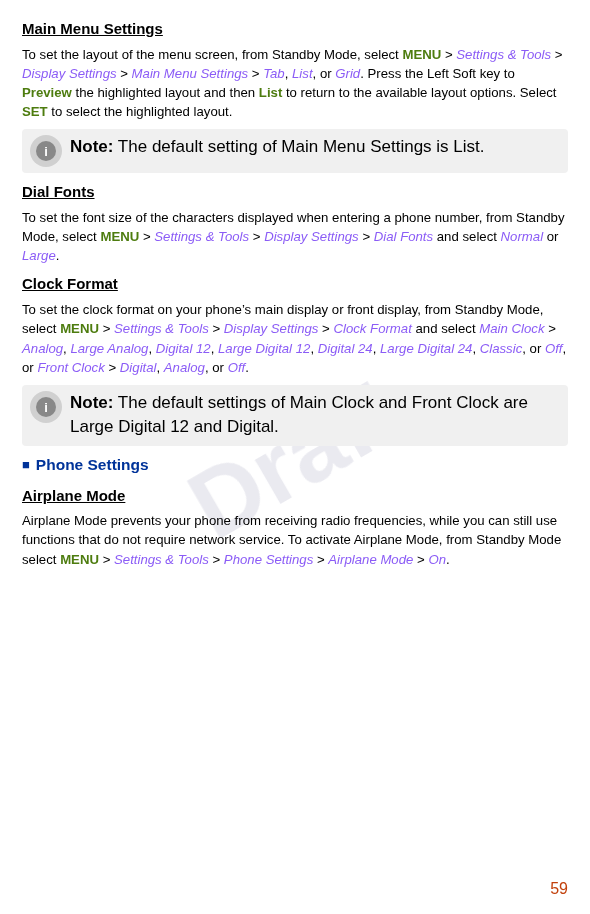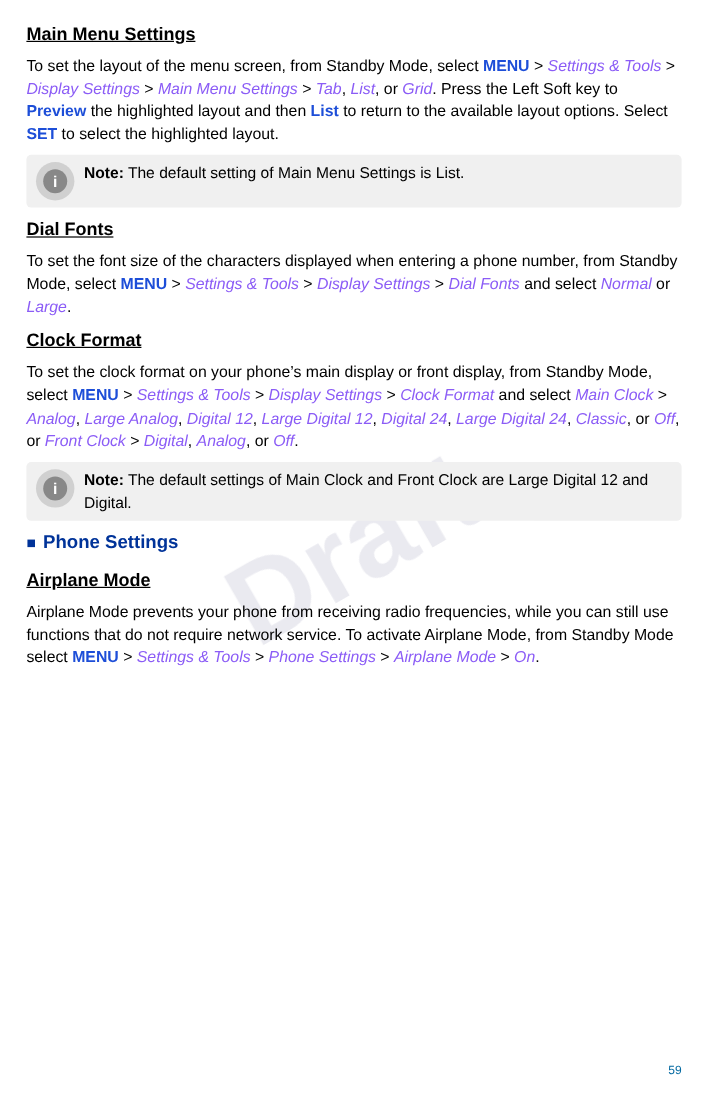--- a/index.html
+++ b/index.html
@@ -55,35 +55,35 @@
       background: #d0d0d0;
       border-radius: 50%;
       display: flex;
       align-items: center;
       justify-content: center;
       font-size: 18px;
       color: #555;
     }
 
     .note-text {
-      font-size: 13px;
+      font-size: 17px;
       color: #000;
     }
 
     .note-label {
       font-weight: bold;
     }
 
     .link-blue-italic {
       color: #8b5cf6;
       font-style: italic;
     }
 
     .link-green {
-      color: #1d4ed8;
+      color: #4d7c0f;
       font-weight: bold;
     }
 
     .phone-settings-heading {
       font-size: 15.5px;
       font-weight: bold;
       color: #003399;
       display: flex;
       align-items: center;
       gap: 6px;
@@ -93,22 +93,22 @@
     .phone-settings-heading::before {
       content: '■';
       font-size: 13px;
       color: #003399;
     }
 
     .page-number {
       position: absolute;
       bottom: 14px;
       right: 22px;
-      font-size: 10px;
-      color: #0369a1;
+      font-size: 16px;
+      color: #c2410c;
     }
 
     .draft-watermark {
       position: fixed;
       top: 50%;
       left: 50%;
       transform: translate(-50%, -50%) rotate(-30deg);
       font-size: 96px;
       color: rgba(180,180,200,0.28);
       font-weight: bold;

